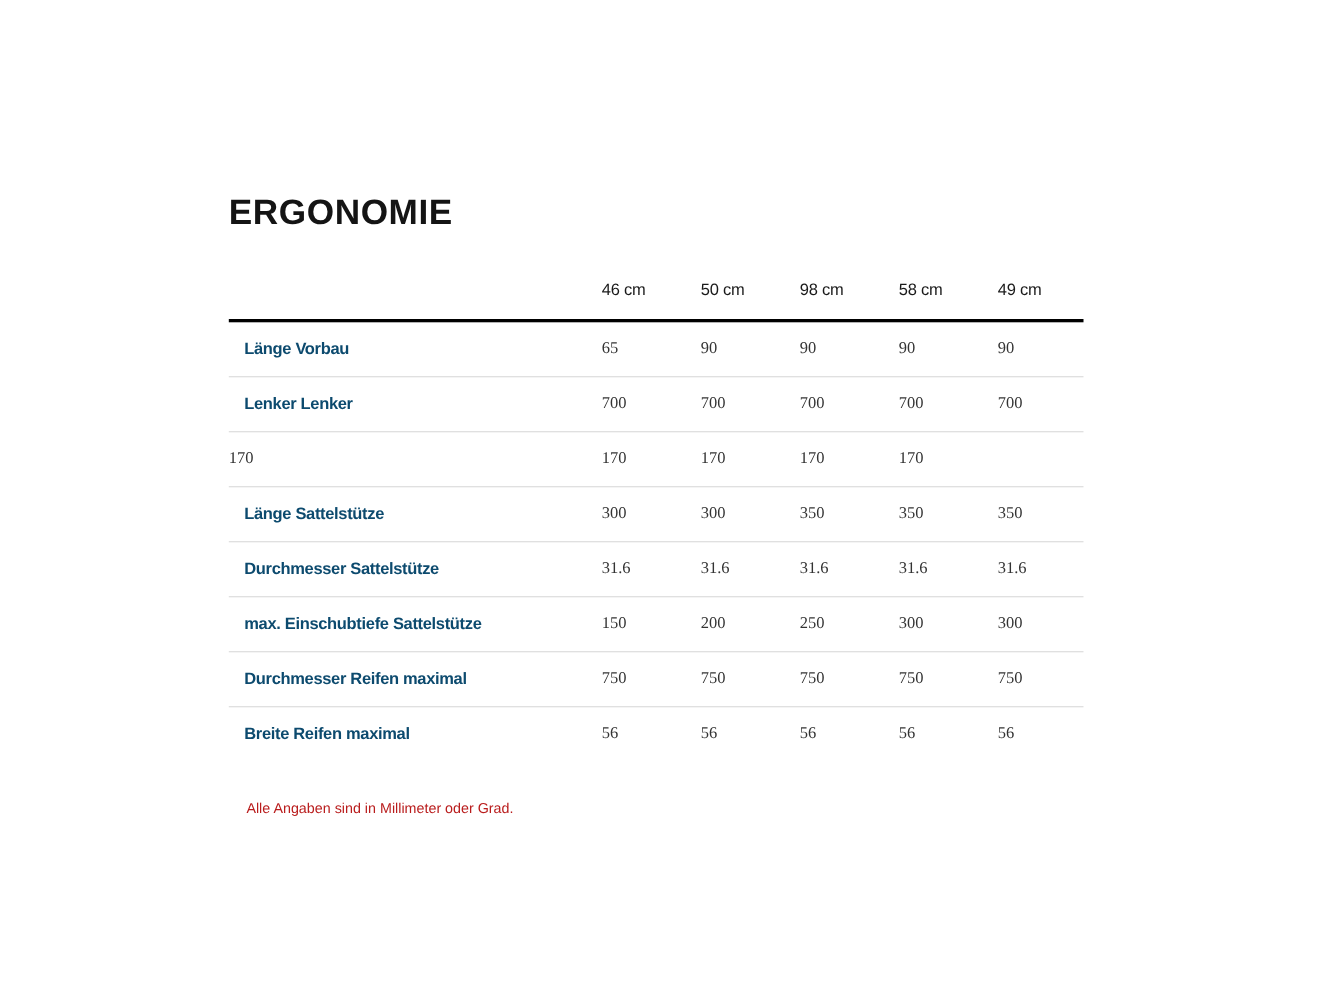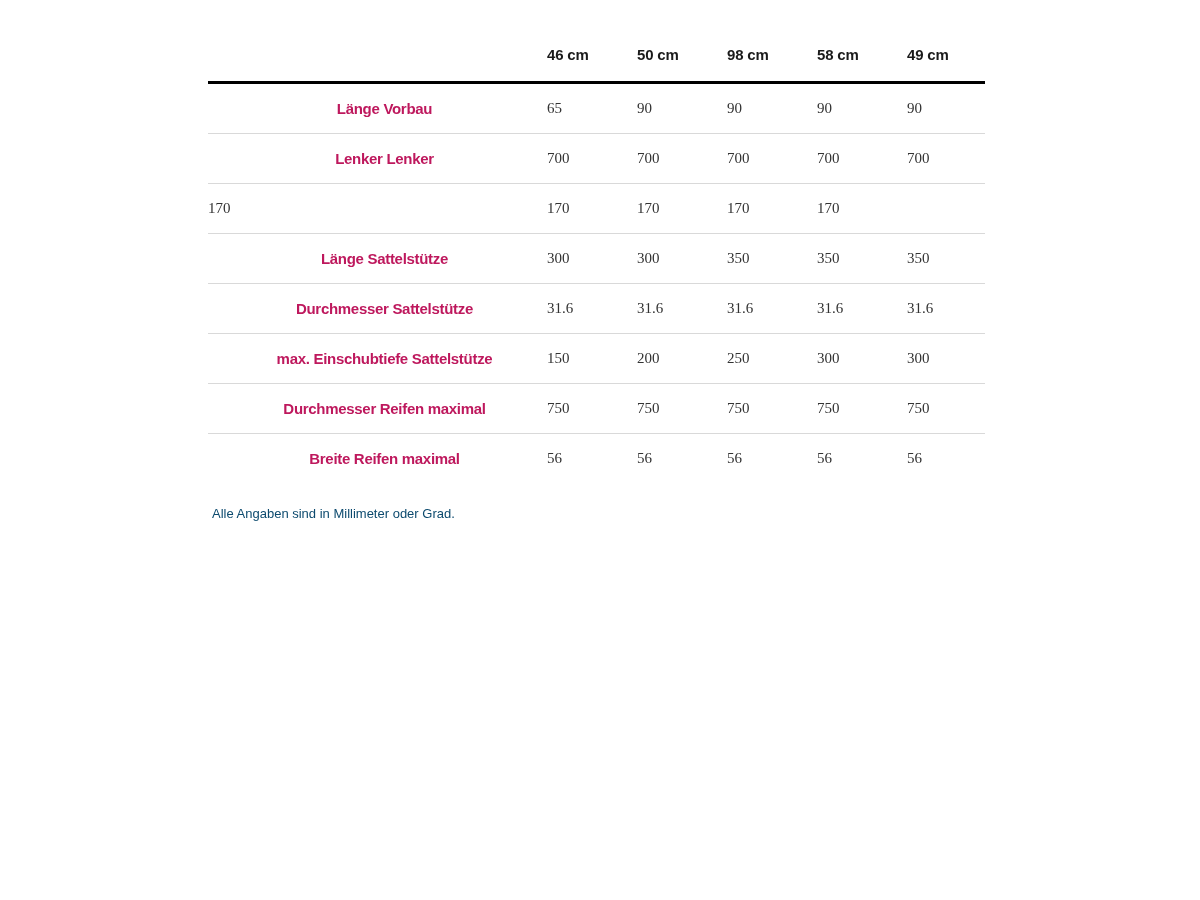--- a/index.html
+++ b/index.html
@@ -31,59 +31,59 @@
   .header-row {
     display: grid;
     grid-template-columns: 339px 90px 90px 90px 90px 78px;
     align-items: end;
     padding-bottom: 16px;
     border-bottom: 3px solid #000000;
   }
   .header-cell {
     font-size: 15px;
     line-height: 20px;
-    font-weight: bold;
+    font-weight: normal;
     color: #1a1a1a;
     letter-spacing: -0.2px;
   }
   .body-row {
     display: grid;
     grid-template-columns: 339px 90px 90px 90px 90px 78px;
     height: 49px;
     align-items: center;
     border-bottom: 1px solid #d9d9d9;
   }
   .body-row:last-child {
     border-bottom: none;
   }
   .label-cell {
     font-size: 15px;
     font-weight: bold;
-    color: #be185d;
+    color: #0c4a6e;
     letter-spacing: -0.3px;
     padding-left: 14px;
-    text-align: center;
   }
   .value-cell {
     font-size: 15px;
     font-weight: normal;
     color: #333333;
     font-family: Liberation Serif, serif;
   }
   .footnote {
-    margin: 4px;
+    margin: 16px;
     padding-top: 19px;
     font-size: 13px;
-    color: #0c4a6e;
+    color: #b91c1c;
   }
 </style>
 </head>
 <body>
 
 <div class="content">
+  <h1 class="page-title">ERGONOMIE</h1>
 
   <div class="spec-table">
     <div class="header-row" id="header-row">
       <div class="label-cell"></div>
 
     <div class="header-cell">46 cm</div>
         <div class="header-cell">50 cm</div>
         <div class="header-cell">98 cm</div>
         <div class="header-cell">58 cm</div>
         <div class="header-cell">49 cm</div>

